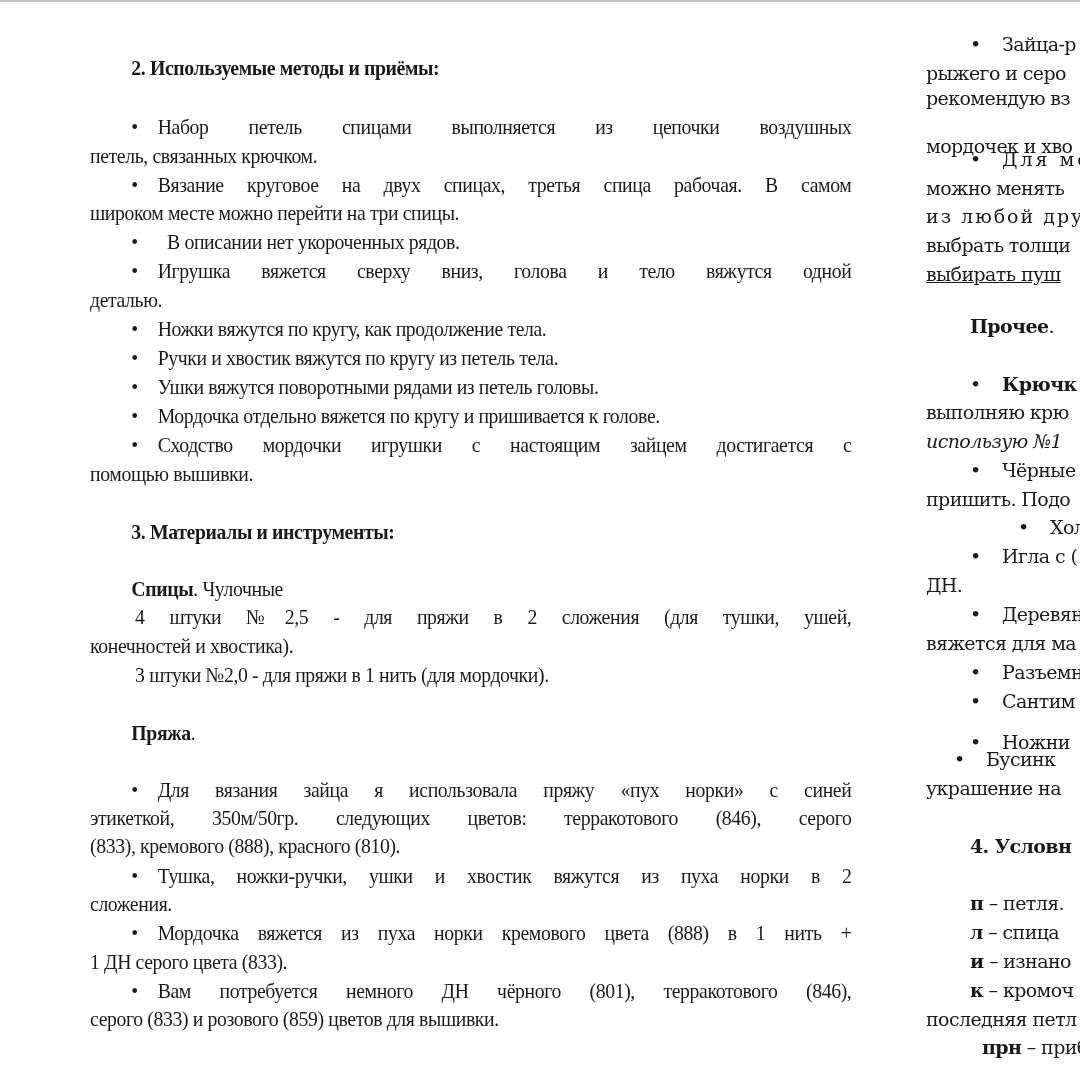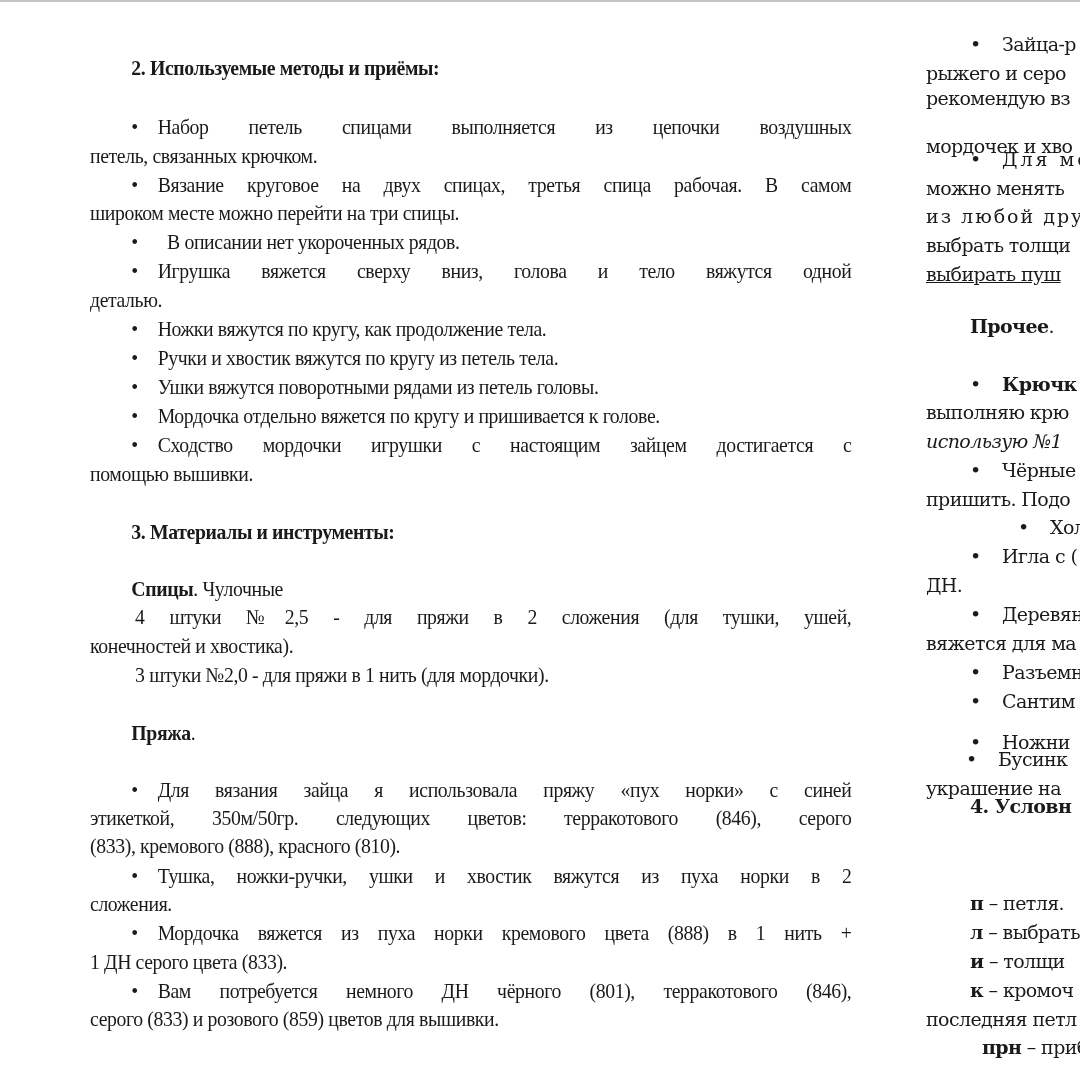--- a/index.html
+++ b/index.html
@@ -92,24 +92,24 @@
   <div class="abs" style="top:454px; left:44px;"><span class="bullet" style="width:32px">•</span><span>Чёрные</span></div>
   <div class="abs" style="top:483px;">пришить. Подо</div>
   <div class="abs" style="top:511px; left:44px;margin-left:48px;"><span class="bullet" style="width:32px">•</span><span>Холлоф</span></div>
   <div class="abs" style="top:540px; left:44px;"><span class="bullet" style="width:32px">•</span><span>Игла с (</span></div>
   <div class="abs" style="top:569px;">ДН.</div>
   <div class="abs" style="top:598px; left:44px;"><span class="bullet" style="width:32px">•</span><span>Деревян</span></div>
   <div class="abs" style="top:627px;">вяжется для ма</div>
   <div class="abs" style="top:656px; left:44px;"><span class="bullet" style="width:32px">•</span><span>Разъемн</span></div>
   <div class="abs" style="top:685px; left:44px;"><span class="bullet" style="width:32px">•</span><span>Сантим</span></div>
   <div class="abs" style="top:714px; left:44px;margin-top:12px;"><span class="bullet" style="width:32px">•</span><span>Ножни</span></div>
-  <div class="abs" style="top:743px; left:40px;"><span class="bullet" style="width:32px">•</span><span>Бусинк</span></div>
+  <div class="abs" style="top:743px; left:28px;"><span class="bullet" style="width:32px">•</span><span>Бусинк</span></div>
   <div class="abs" style="top:772px;">украшение на</div>
 
-  <div class="abs b" style="top:790px; left:44px;">4.  Условн</div>
+  <div class="abs b" style="top:830px; left:44px;">4.  Условн</div>
 
   <div class="abs" style="top:887px; left:44px;"><span class="b">п</span><span> – петля.</span></div>
-  <div class="abs" style="top:916px; left:44px;"><span class="b">л</span><span> – выбрать</span></div>
-  <div class="abs" style="top:945px; left:44px;"><span class="b">и</span><span> – толщи</span></div>
+  <div class="abs" style="top:916px; left:44px;"><span class="b">л</span><span> – спица</span></div>
+  <div class="abs" style="top:945px; left:44px;"><span class="b">и</span><span> – изнано</span></div>
   <div class="abs" style="top:974px; left:44px;"><span class="b">к</span><span> – кромоч</span></div>
   <div class="abs" style="top:1003px;">последняя петл</div>
   <div class="abs" style="top:1031px; left:44px;margin-left:12px;"><span class="b">прн</span><span> – приб</span></div>
 </div>
 
 </body></html>

